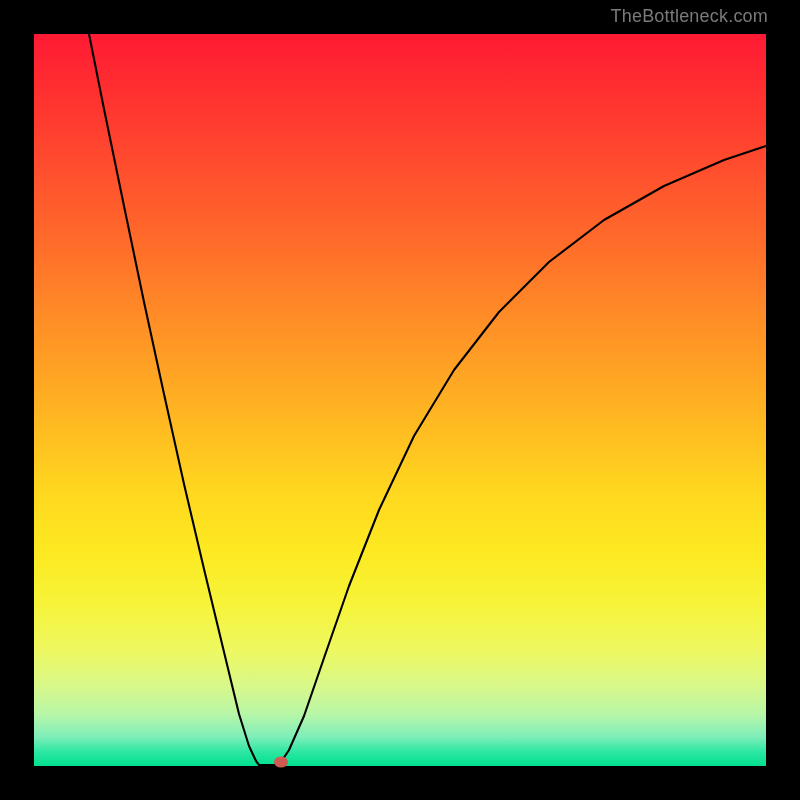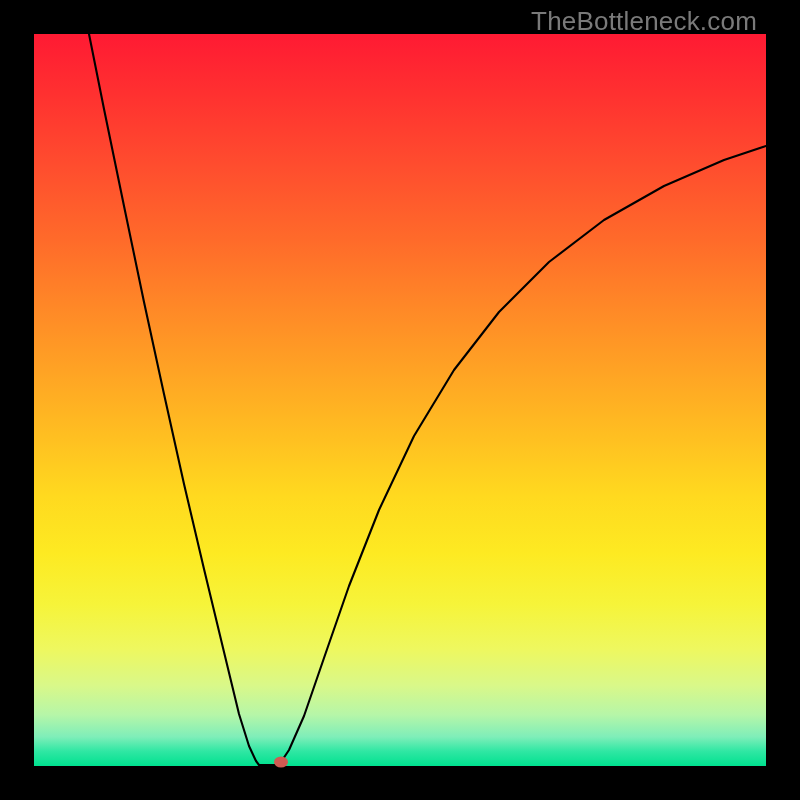--- a/index.html
+++ b/index.html
@@ -41,23 +41,23 @@
       #d9f889 89%,
       #b6f6a8 93%,
       #7feeb9 96%,
       #2fe7a3 98%,
       #00e18f 100%
     );
   }
   .watermark {
     position: absolute;
     top: 6px;
-    right: 43px;
+    right: 32px;
     color: #7a7a7a;
-    font-size: 26px;
+    font-size: 18px;
     font-weight: 500;
     letter-spacing: 0.2px;
     user-select: none;
   }
   svg.curve {
     position: absolute;
     top: 0;
     left: 0;
     width: 732px;
     height: 732px;

